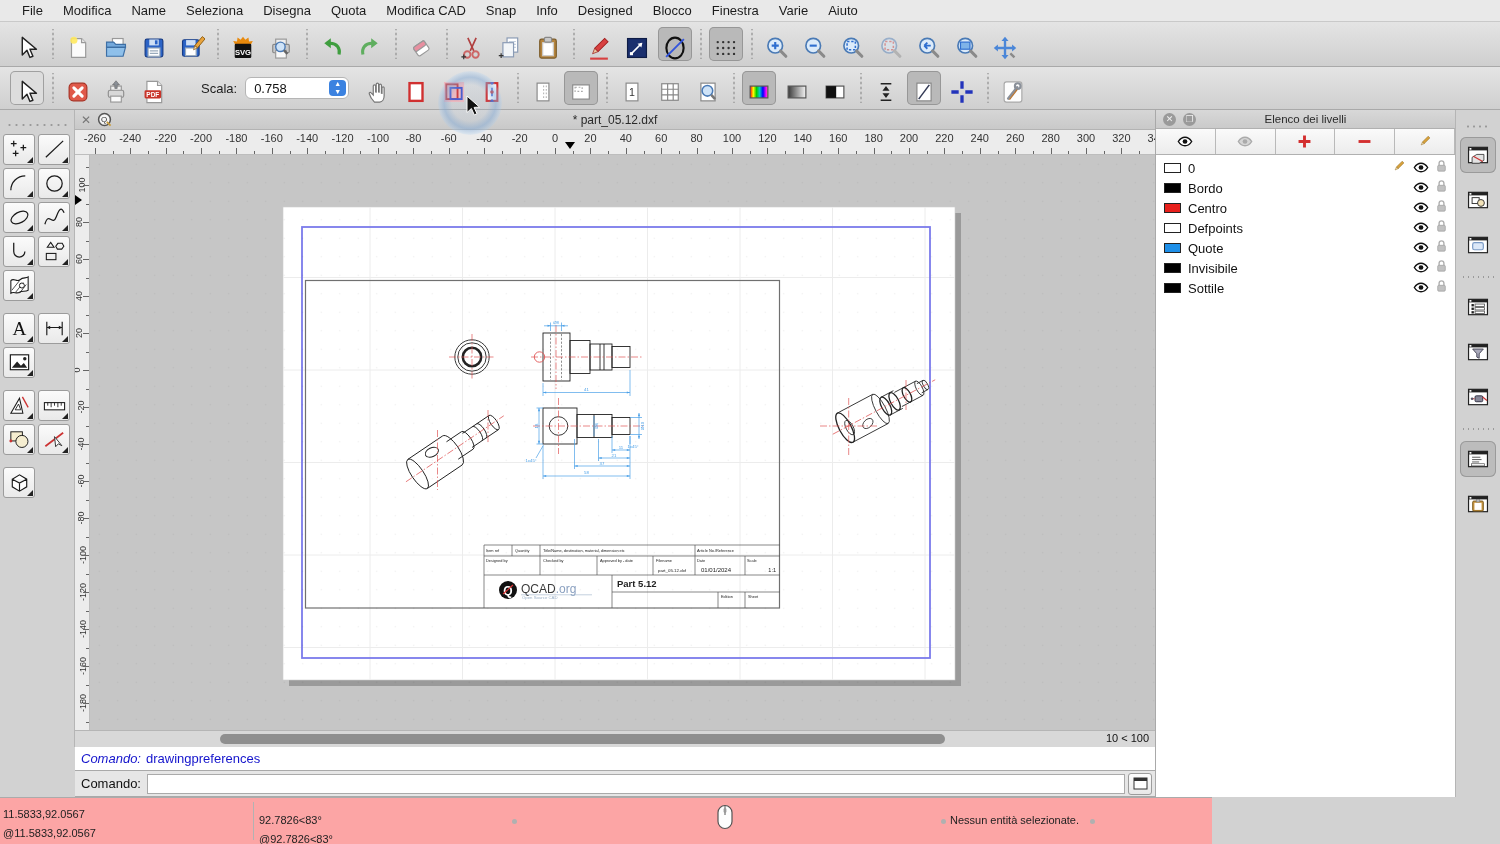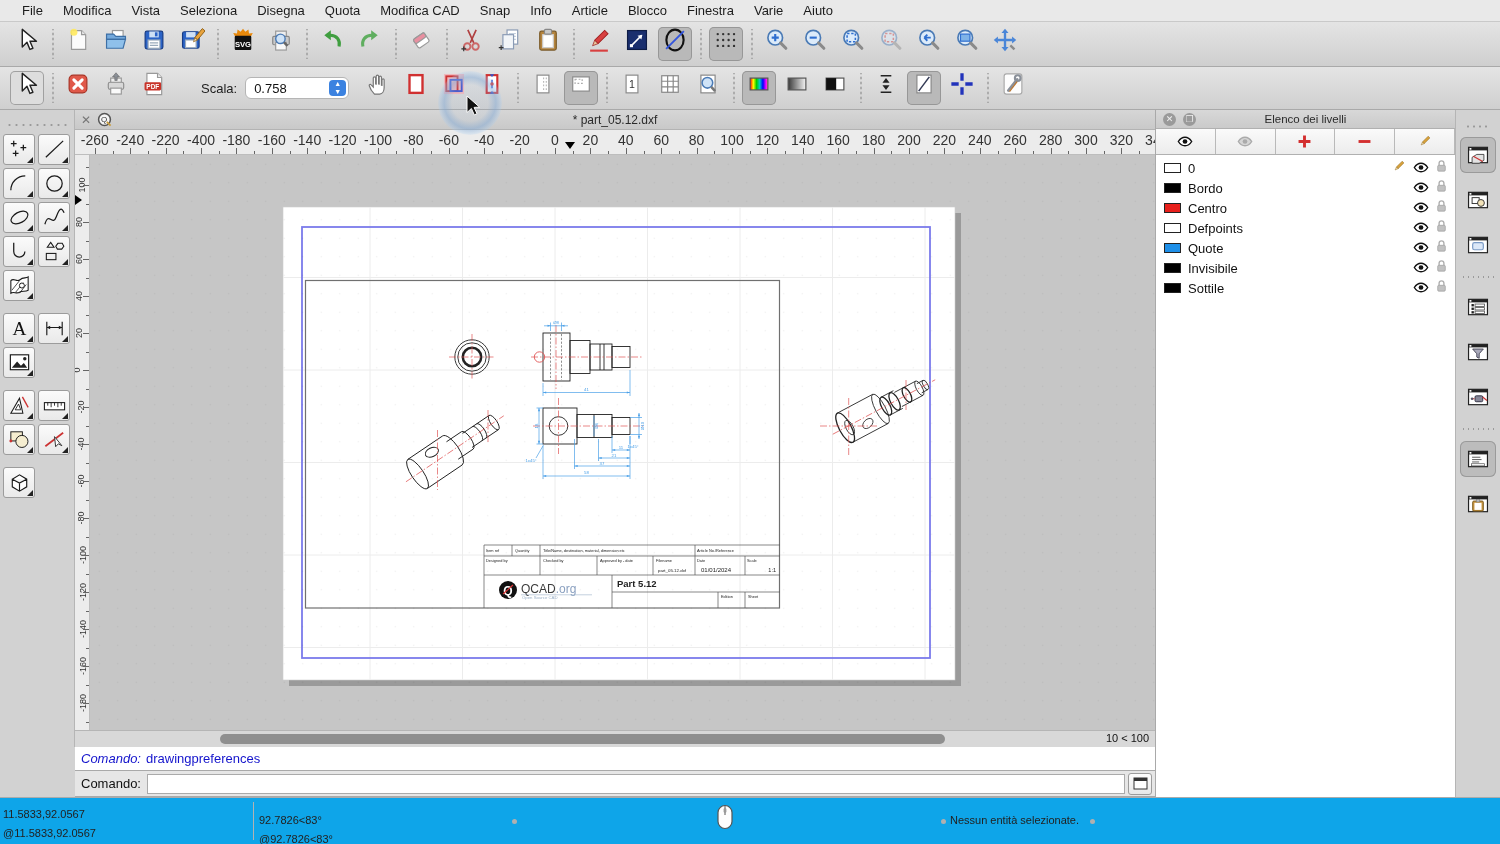--- a/index.html
+++ b/index.html
@@ -10,21 +10,21 @@
   .menubar { position:absolute; left:0; top:0; width:1500px; height:22px; background:#e9e9e9;
              border-bottom:1px solid #c9c9c9; display:flex; align-items:center; padding-left:12px; }
   .menu-item { font-size:13px; color:#1c1c1c; padding:0 10px; line-height:22px; white-space:nowrap; }
 
   
   .toolbar { position:absolute; left:0; width:1500px; display:flex; align-items:center;
              background:linear-gradient(#e4e4e4,#cfcfcf); border-bottom:1px solid #a9a9a9; }
   #toolbar1 { top:22px; height:45px; padding-left:8px; }
   #toolbar2 { top:67px; height:43px; padding-left:8px; }
   .tbtn { width:34px; height:34px; border:none; background:transparent; border-radius:5px;
-          display:flex; align-items:flex-start; justify-content:center; flex:0 0 auto; margin:0 2px; position:relative; }
+          display:flex; align-items:flex-end; justify-content:center; flex:0 0 auto; margin:0 2px; position:relative; }
   .tbtn svg { width:26px; height:26px; }
   .tbtn.pressed { background:#b9b9b9; box-shadow:inset 0 0 0 1px #979797; }
   .tbtn.outlined { box-shadow:inset 0 0 0 1px #a0a0a0; background:#dddddd; }
   .tbtn.disabled { opacity:.45; }
   .tsep { width:9px; height:30px; flex:0 0 auto; margin:0 2px;
           background-image:radial-gradient(circle,#9a9a9a 1px,transparent 1.2px);
           background-size:4px 5px; background-repeat:repeat-y; background-position:center; }
   .scala-wrap { display:flex; align-items:center; margin:0 10px 0 28px; }
   .scala-label { font-size:13px; color:#1c1c1c; margin-right:8px; }
   .scala-select { width:104px; height:22px; background:#fff; border:1px solid #b5b5b5; border-radius:6px;
@@ -49,21 +49,21 @@
   
   #tabbar { position:absolute; left:75px; top:110px; width:1080px; height:20px;
             background:linear-gradient(#d6d6d6,#c9c9c9); border-bottom:1px solid #b3b3b3;
             display:flex; align-items:center; font-size:12px; color:#2a2a2a; }
   #tabbar .close { font-size:12px; color:#777; margin:0 6px 0 6px; }
   #tabbar .doc-title { position:absolute; left:0; right:0; text-align:center; }
   #hruler { position:absolute; left:75px; top:130px; width:1080px; height:25px; background:#ececec;
             border-bottom:1px solid #bdbdbd; overflow:hidden; }
   #vruler { position:absolute; left:75px; top:155px; width:15px; height:575px; background:#ececec;
             border-right:1px solid #bdbdbd; overflow:hidden; }
-  .hlabel { position:absolute; top:2px; font-size:14px; color:#333; transform:translateX(-50%); }
+  .hlabel { position:absolute; top:2px; font-size:11px; color:#333; transform:translateX(-50%); }
   .htick { position:absolute; bottom:0; width:1px; background:#666; }
   .vlabel { position:absolute; left:-1px; font-size:9px; color:#333; transform:translateY(-50%) rotate(-90deg); }
   .vtick { position:absolute; right:0; height:1px; background:#666; }
   .hmarker { position:absolute; bottom:0; width:0; height:0; border:5px solid transparent;
              border-top:7px solid #000; transform:translateX(-50%); }
   .vmarker { position:absolute; left:0; width:0; height:0; border:5px solid transparent;
              border-left:7px solid #000; transform:translateY(-50%); }
   #canvas { position:absolute; left:90px; top:155px; width:1065px; height:575px; background:#c6c6c6; }
   #canvas::after { content:""; position:absolute; inset:0; pointer-events:none;
             background-image:radial-gradient(circle,rgba(0,0,0,.07) .8px,transparent 1px);
@@ -79,21 +79,21 @@
                 border-bottom:1px solid #a9a9a9; display:flex; align-items:center; padding-left:6px;
                 font-size:13px; color:#1414cc; }
   #cmdhistory .lbl { font-style:italic; margin-right:5px; }
   #cmdinput { position:absolute; left:75px; top:771px; width:1080px; height:26px; background:#e6e6e6;
               display:flex; align-items:center; padding-left:6px; border-bottom:1px solid #a9a9a9; }
   #cmdinput .lbl { font-size:13px; color:#111; margin-right:6px; }
   #cmdinput input { flex:1; height:20px; border:1px solid #aaa; background:#fff; font-size:13px; padding:0 4px;
                     font-family:"Liberation Sans",sans-serif; }
   #cmdinput .winbtn { width:24px; height:22px; margin:0 3px; background:linear-gradient(#fdfdfd,#e8e8e8);
                     border:1px solid #9c9c9c; border-radius:3px; display:flex; align-items:center; justify-content:center; }
-  #statusbar { position:absolute; left:0; top:797px; width:1500px; height:47px; background:#0ea5e9;
+  #statusbar { position:absolute; left:0; top:797px; width:1212px; height:47px; background:#fca5a5;
                border-top:1px solid #ababab; font-size:11px; color:#222;padding-left:16px; }
   #statusbar .col1 { position:absolute; left:3px; top:7px; line-height:19px; }
   #statusbar .sep { position:absolute; left:253px; top:4px; bottom:4px; width:1px; background:#b2b2b2; }
   #statusbar .col2 { position:absolute; left:259px; top:13px; line-height:19px; }
   #statusbar .dot { position:absolute; width:5px; height:5px; border-radius:50%; background:#b0b0b0; top:21px; }
   #statusbar .selinfo { position:absolute; left:950px; top:16px; font-size:11px; color:#222; }
   #statusbar .mouse { position:absolute; left:716px; top:6px; }
 
   
   #panel { position:absolute; left:1155px; top:110px; width:300px; height:687px; background:#fff;
@@ -128,28 +128,28 @@
           background:radial-gradient(circle, rgba(150,190,235,.08) 40%, rgba(130,170,215,.5) 57%,
                      rgba(160,200,240,.28) 68%, transparent 73%); z-index:50; }
   #cursor { position:absolute; left:466px; top:95px; z-index:51; pointer-events:none; }
 </style>
 </head>
 <body>
 
 <div class="menubar" id="menubar">
     <span class="menu-item">File</span>
     <span class="menu-item">Modifica</span>
-    <span class="menu-item">Vista</span>
+    <span class="menu-item">Name</span>
     <span class="menu-item">Seleziona</span>
     <span class="menu-item">Disegna</span>
     <span class="menu-item">Quota</span>
     <span class="menu-item">Modifica CAD</span>
     <span class="menu-item">Snap</span>
     <span class="menu-item">Info</span>
-    <span class="menu-item">Article</span>
+    <span class="menu-item">Designed</span>
     <span class="menu-item">Blocco</span>
     <span class="menu-item">Finestra</span>
     <span class="menu-item">Varie</span>
     <span class="menu-item">Aiuto</span>
   </div>
 <div class="toolbar" id="toolbar1">
     <button class="tbtn">
       <svg viewBox="0 0 22 22">
         <path d="M7 2v15l4-4 2.5 6 2.5-1-2.5-6H19z" fill="#fff" stroke="#222" stroke-width="1.2" stroke-linejoin="round"></path>
       </svg>
@@ -637,21 +637,21 @@
     <text x="7.6" y="11" font-size="8.5" text-anchor="middle" fill="#333" font-family="Liberation Sans,sans-serif">Q</text>
     <line x1="10.5" y1="10.5" x2="14.5" y2="14.5" stroke="#c89b3c" stroke-width="1.8"></line>
   </svg>
   <span class="doc-title">* part_05.12.dxf</span>
 </div>
 
 <div id="hruler">
     <span class="hlabel" style="left: 19.8px;">-260</span>
     <span class="hlabel" style="left: 55.2px;">-240</span>
     <span class="hlabel" style="left: 90.6px;">-220</span>
-    <span class="hlabel" style="left: 126px;">-400</span>
+    <span class="hlabel" style="left: 126px;">-200</span>
     <span class="hlabel" style="left: 161.4px;">-180</span>
     <span class="hlabel" style="left: 196.8px;">-160</span>
     <span class="hlabel" style="left: 232.2px;">-140</span>
     <span class="hlabel" style="left: 267.6px;">-120</span>
     <span class="hlabel" style="left: 303px;">-100</span>
     <span class="hlabel" style="left: 338.4px;">-80</span>
     <span class="hlabel" style="left: 373.8px;">-60</span>
     <span class="hlabel" style="left: 409.2px;">-40</span>
     <span class="hlabel" style="left: 444.6px;">-20</span>
     <span class="hlabel" style="left: 480px;">0</span>

